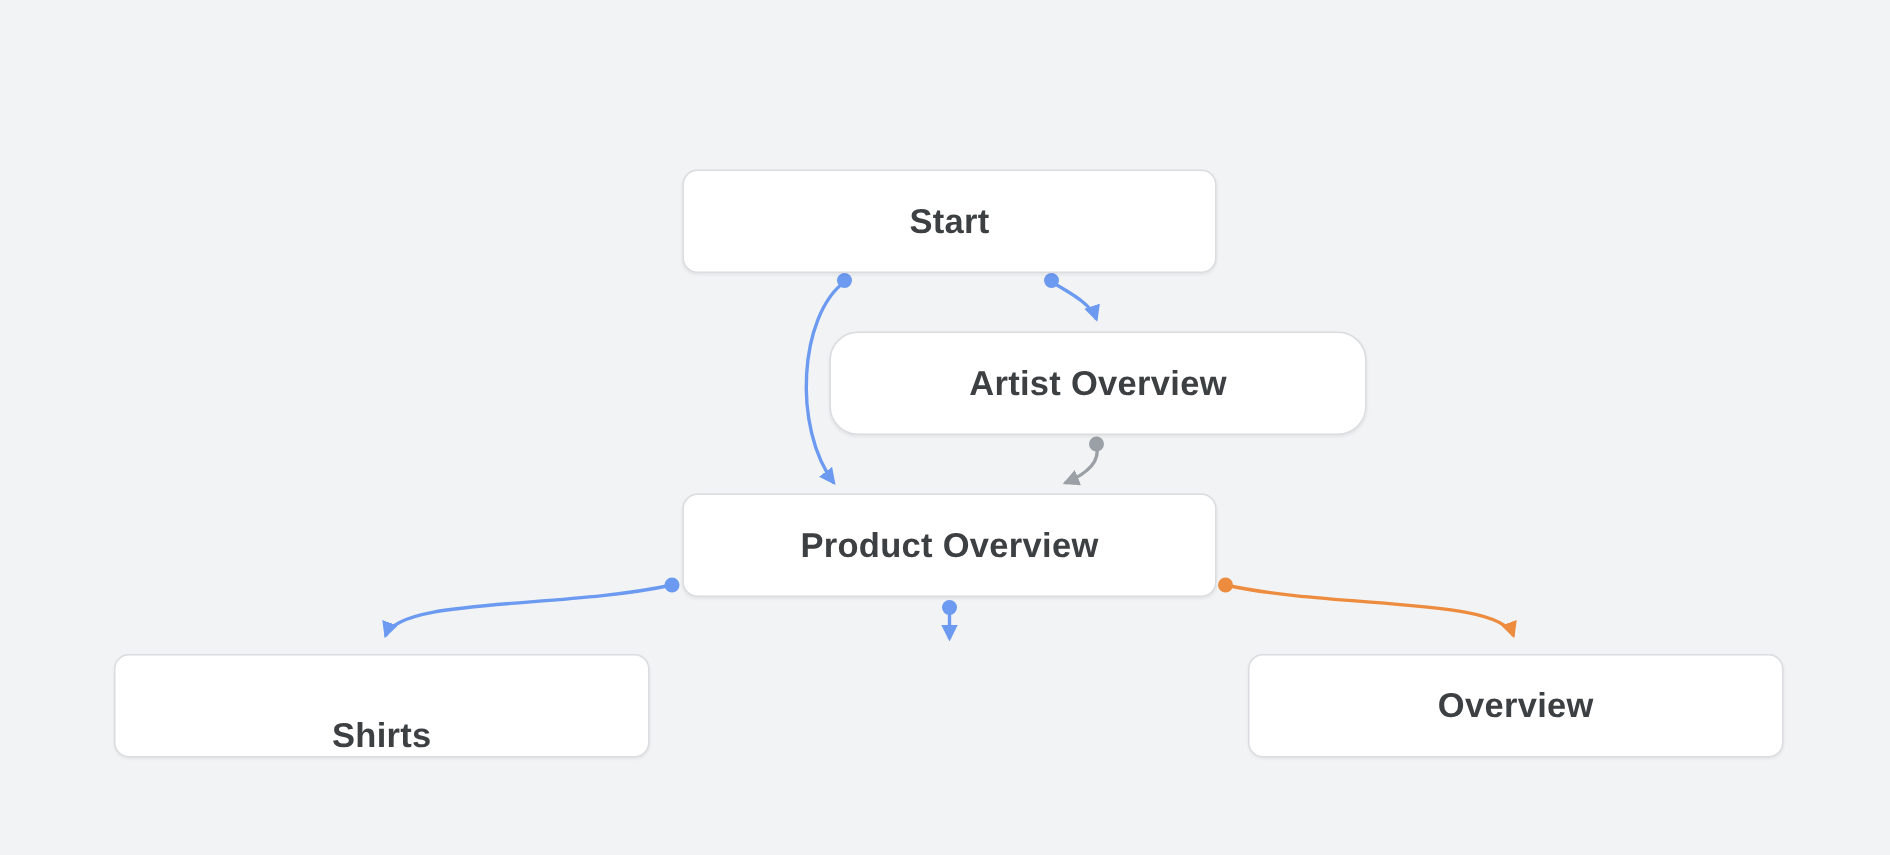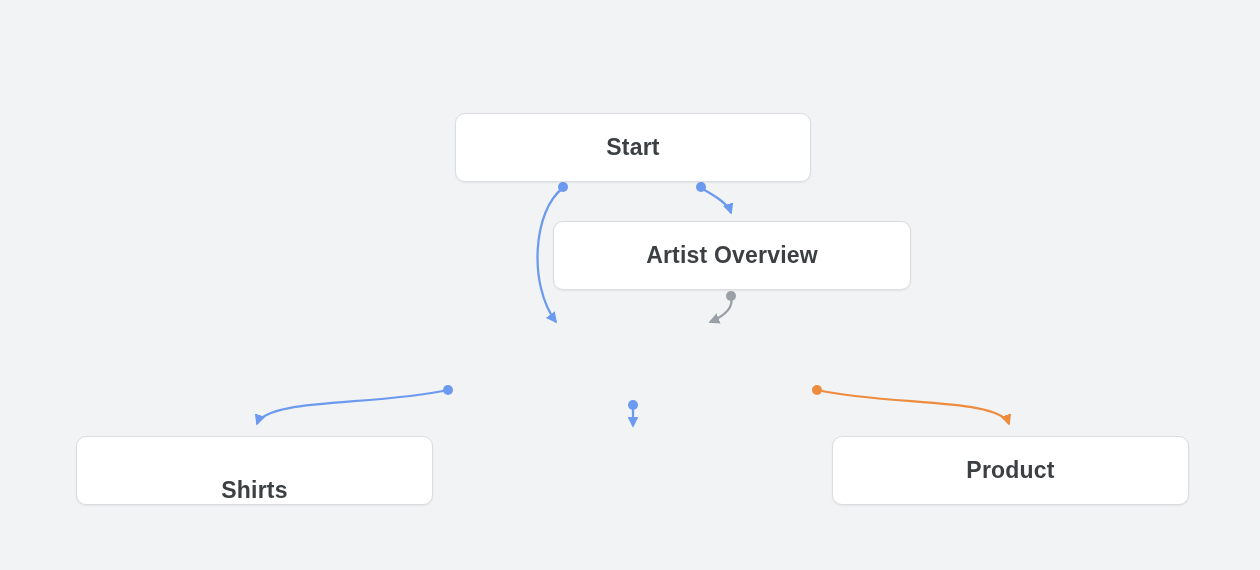--- a/index.html
+++ b/index.html
@@ -75,23 +75,26 @@
     <circle class="edge-dot" r="5" cx="701" cy="187" fill="#6B9AF0"></circle>
     <circle class="edge-dot" r="5" cx="731" cy="296" fill="#9AA0A6"></circle>
     <circle class="edge-dot" r="5" cx="448" cy="390" fill="#6B9AF0"></circle>
     <circle class="edge-dot" r="5" cx="633" cy="405" fill="#6B9AF0"></circle>
     <circle class="edge-dot" r="5" cx="817" cy="390" fill="#ED8B3E"></circle>
   </svg>
 
   <div class="node" style="left: 455px; top: 113px; width: 356px; height: 69px;">
     <span class="node-label">Start</span>
   </div>
-  <div class="node" style="left: 553px; top: 221px; width: 358px; height: 69px;">
+  <div class="node" style="left: 553px; top: 221px; width: 358px; height: 69px; border-radius: 19px;">
     <span class="node-label">Artist Overview</span>
+  </div>
+  <div class="node" style="left: 455px; top: 329px; width: 356px; height: 69px;">
+    <span class="node-label">Product Overview</span>
   </div>
   <div class="node" style="left: 76px; top: 436px; width: 357px; height: 69px; align-items: flex-end;">
     <span class="node-label">Shirts</span>
   </div>
   <div class="node" style="left: 832px; top: 436px; width: 357px; height: 69px;">
-    <span class="node-label">Product</span>
+    <span class="node-label">Overview</span>
   </div>
 
 </div>
 
 </body></html>

